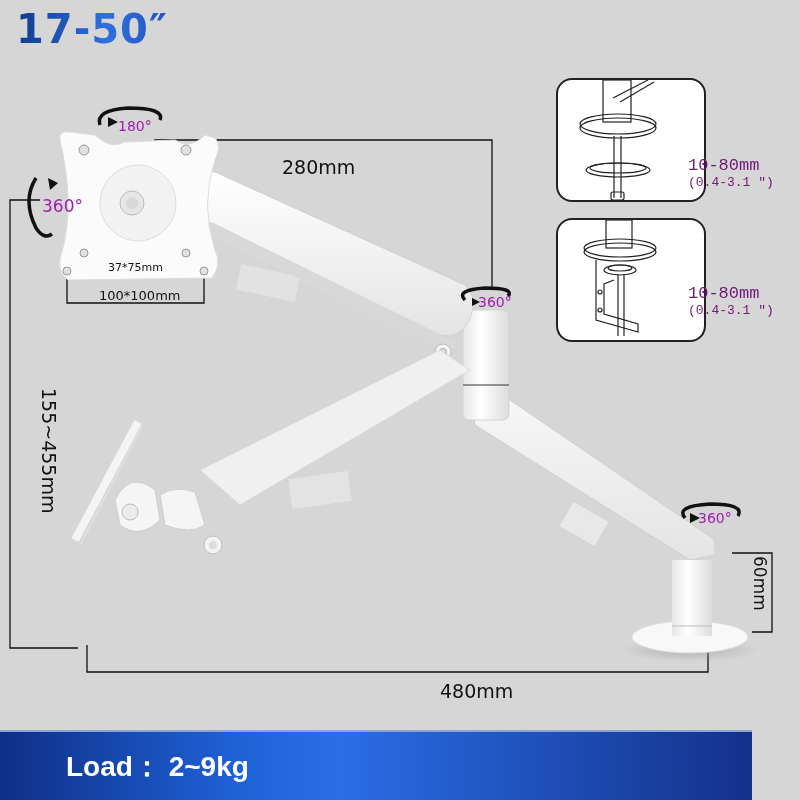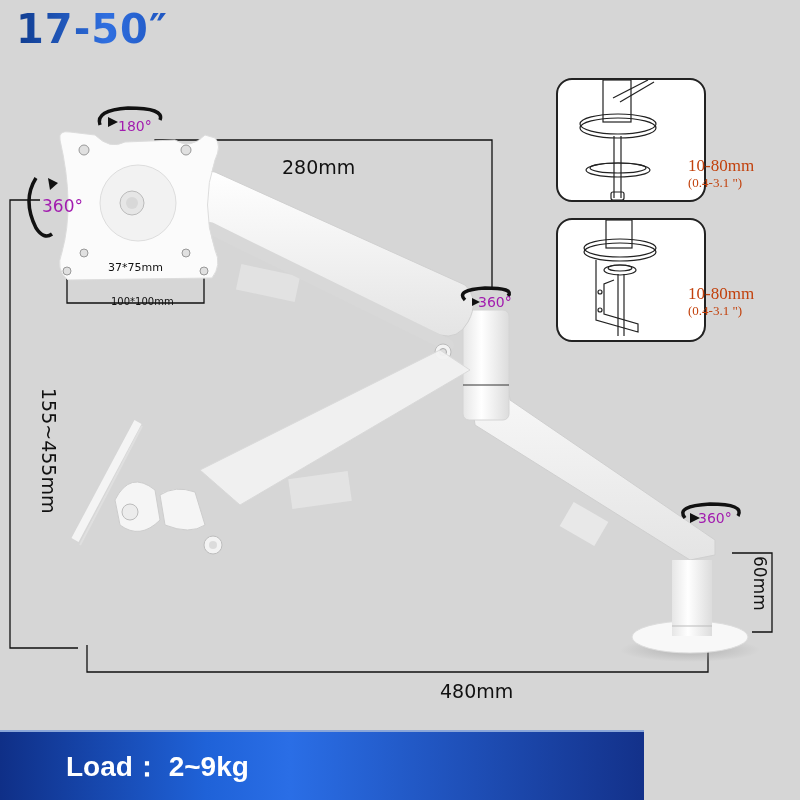--- a/index.html
+++ b/index.html
@@ -2,24 +2,24 @@
 <html><head>
 <meta charset="utf-8">
 <style>
   html, body { margin: 0; padding: 0; }
   body { width: 800px; height: 800px; background: #d6d6d6; position: relative; overflow: hidden; font-family: "DejaVu Sans", sans-serif; }
   .title { position: absolute; left: 16px; top: 6px; font-size: 40px; font-weight: bold; color: #1f5ec9; letter-spacing: 1px; font-family: "DejaVu Sans", sans-serif; background: linear-gradient(90deg, #103c8f 0%, #2f6fe0 60%, #1e55c0 100%); -webkit-background-clip: text; background-clip: text; color: transparent; }
   .dim-text { position: absolute; color: #111; font-family: "DejaVu Sans", sans-serif; white-space: nowrap; }
   .rot-label { position: absolute; font-size: 14px; color: #a21caf; font-family: "DejaVu Sans", sans-serif; }
   svg.scene { position: absolute; left: 0; top: 0; }
   .inset { position: absolute; width: 150px; height: 124px; background: #fff; border: 2px solid #222; border-radius: 16px; box-sizing: border-box; overflow: hidden; }
-  .inset-label { position: absolute; font-family: Liberation Serif, serif; color: #c2410c; line-height: 1.15; }
+  .inset-label { position: absolute; font-family: Liberation Mono, monospace; color: #701a75; line-height: 1.15; }
   .inset-label .main { font-size: 17px; display: block; }
   .inset-label .sub { font-size: 13px; display: block; }
-  .bottom-bar { position: absolute; left: 0; top: 730px; width: 644px; height: 70px; background: linear-gradient(90deg, #0f2f87 0%, #1f62d8 32%, #2a6ee6 45%, #13318a 100%); border-top: 2px solid #8aa6d8; box-sizing: border-box; display: flex; align-items: center; }
+  .bottom-bar { position: absolute; left: 0; top: 730px; width: 752px; height: 70px; background: linear-gradient(90deg, #0f2f87 0%, #1f62d8 32%, #2a6ee6 45%, #13318a 100%); border-top: 2px solid #8aa6d8; box-sizing: border-box; display: flex; align-items: center; }
   .spec { position: absolute; color: #fff; font-size: 28px; font-weight: bold; font-family: "Liberation Sans", sans-serif; top: 16px; white-space: nowrap; }
 </style>
 </head>
 <body>
 
 <div class="title">17-50″</div>
 
 <svg class="scene" width="800" height="730" viewBox="0 0 800 730">
   <defs>
     <linearGradient id="armGrad" x1="0" y1="0" x2="0" y2="1">
@@ -119,21 +119,21 @@
 <div class="rot-label" style="left:118px; top:118px;">180°</div>
 <div class="rot-label" style="left:42px; top:196px; font-size:17px;">360°</div>
 <div class="rot-label" style="left:478px; top:294px;">360°</div>
 <div class="rot-label" style="left:698px; top:510px;">360°</div>
 
 <div class="dim-text" style="left:282px; top:112px; font-size:19px;margin-top:44px;">280mm</div>
 <div class="dim-text" style="left:36px; top:388px; font-size:19px; transform-origin:left top; transform: rotate(90deg) translateY(-24px);">155~455mm</div>
 <div class="dim-text" style="left:440px; top:680px; font-size:19px;">480mm</div>
 <div class="dim-text" style="left:770px; top:556px; font-size:17px; transform-origin:left top; transform: rotate(90deg);">60mm</div>
 <div class="dim-text" style="left:108px; top:261px; font-size:11px;">37*75mm</div>
-<div class="dim-text" style="left:99px; top:296px; font-size:10px;margin-left:12px;">100*100mm</div>
+<div class="dim-text" style="left:99px; top:288px; font-size:13px;">100*100mm</div>
 
 <div class="inset" style="left:556px; top:78px;">
   <svg width="150" height="124" viewBox="0 0 150 124">
     <g fill="none" stroke="#222" stroke-width="1.2">
       <rect x="45" y="0" width="28" height="42"></rect>
       <line x1="55" y1="18" x2="90" y2="0"></line>
         <line x1="62" y1="22" x2="96" y2="2"></line>
       <ellipse cx="60" cy="48" rx="38" ry="10"></ellipse>
       <ellipse cx="60" cy="44" rx="38" ry="10"></ellipse>
       <line x1="56" y1="56" x2="56" y2="118"></line>

